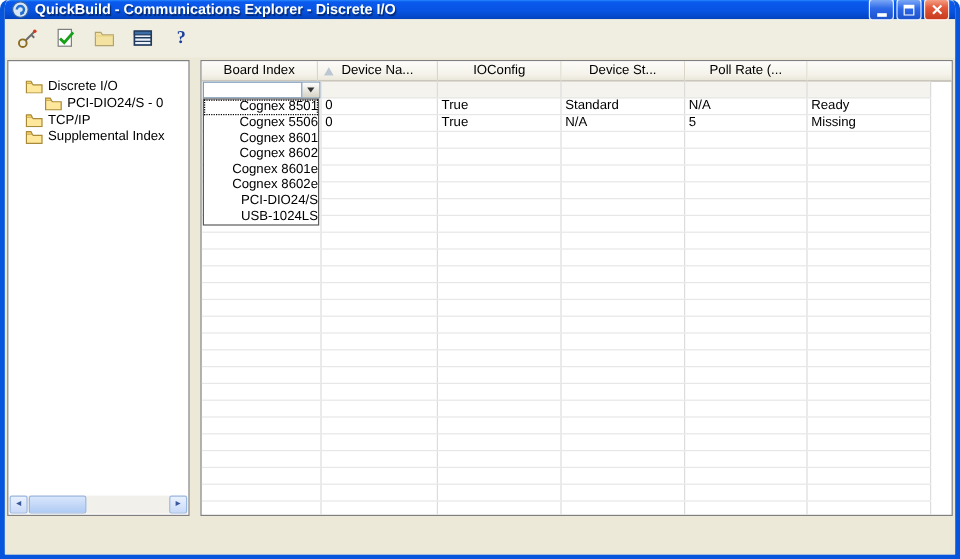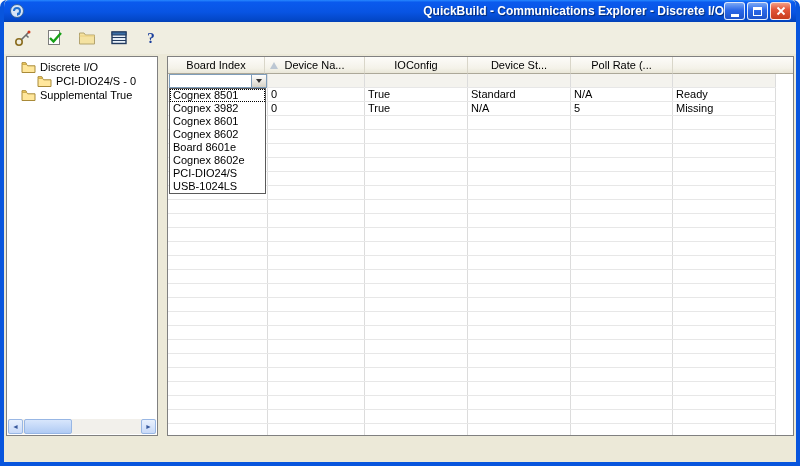--- a/index.html
+++ b/index.html
@@ -3,44 +3,44 @@
 <meta charset="utf-8">
 <style>
   * { box-sizing: border-box; margin: 0; padding: 0; }
   html,body { width: 800px; height: 466px; font-family: "Liberation Sans", sans-serif; font-size: 11px; color:#000; background:#fff; }
 
   .window { width:800px; height:466px; position:relative; overflow:hidden;
     border-left:4px solid #0855DD; border-right:4px solid #0855DD; border-bottom:4px solid #0855DD;
     border-radius:7px 7px 0 0; background:#ECE9D8; }
 
   
-  .titlebar { height:22px; display:flex; align-items:center; padding:0 5px;
+  .titlebar { height:16px; display:flex; align-items:center; padding:0 5px;
     background: linear-gradient(180deg,#2788FF 0%,#0A5AEE 10%,#0854E3 55%,#0347C8 90%,#0340B4 100%);
-    border-radius:5px 5px 0 0;text-align:right; }
+    border-radius:5px 5px 0 0; }
   .app-icon { width:16px; height:16px; display:inline-flex; }
   .title-text { color:#fff; font-weight:bold; font-size:12px; margin-left:4px; flex:1;
     white-space:nowrap; overflow:hidden; text-shadow:1px 1px 1px rgba(0,0,0,.5); }
   .win-buttons { display:flex; gap:2px; }
   .winbtn { width:21px; height:18px; border:1px solid rgba(255,255,255,.85); border-radius:3px;
     display:flex; align-items:center; justify-content:center; }
   .winbtn.min, .winbtn.max { background:linear-gradient(180deg,#7AA7F5 0%,#2C68E8 45%,#1D53CC 100%); }
   .winbtn.close { background:linear-gradient(180deg,#F49E85 0%,#E3573B 40%,#C83C1D 100%); }
   .glyph-min { width:8px; height:3px; background:#fff; margin-top:9px; }
   .glyph-max { width:9px; height:9px; border:1px solid #fff; border-top-width:3px; }
 
   
   .toolbar { height:32px; display:flex; align-items:center; gap:8px; padding:0 7px; background:#F0EEE1; }
   .tbtn { width:24px; height:24px; display:flex; align-items:center; justify-content:center; border:1px solid transparent; }
   .help-glyph { font-weight:bold; font-size:15px; color:#1A3E9C; font-family:"Liberation Serif",serif; }
 
   
   .main { height:384px; display:flex; padding:2px; gap:3px; }
 
   .tree-panel { width:152px; background:#fff; border:1px solid #808080; position:relative; overflow:hidden; }
-  .tree { padding-top:3px; }
+  .tree { padding-top:14px; }
   .tree-item { height:14px; display:flex; align-items:center; gap:4px; white-space:nowrap; cursor:default; }
   .folder-svg { flex:0 0 auto; }
 
   .hscrollbar { position:absolute; left:1px; right:1px; bottom:1px; height:15px; display:flex; background:#F2F0EB; }
   .sb-btn { width:15px; height:15px; background:linear-gradient(180deg,#E9F1FE,#C9DAF8);
     border:1px solid #99B7E4; border-radius:2px; color:#39599C; font-size:7px;
     display:flex; align-items:center; justify-content:center; }
   .sb-track { flex:1; position:relative; margin:0 1px; }
   .sb-thumb { position:absolute; left:0; top:0; width:48px; height:15px;
     background:linear-gradient(180deg,#D8E6FC,#B0CBF4); border:1px solid #97B6E4; border-radius:2px; }
@@ -65,21 +65,21 @@
   .combo { position:absolute; left:1px; top:17px; width:98px; height:14px; background:#fff;
     border:1px solid #7F9DB9; display:flex; z-index:4; }
   .combo-text { flex:1; line-height:12px; padding-left:2px; overflow:hidden; }
   .combo-btn { width:15px; background:linear-gradient(180deg,#FEFEFE,#D6D2C6); border-left:1px solid #7F9DB9;
     display:flex; align-items:center; justify-content:center; }
   .combo-btn::after { content:""; border-left:3px solid transparent; border-right:3px solid transparent;
     border-top:4px solid #333; }
 
   .dropdown { position:absolute; left:1px; top:31px; width:97px; background:#fff;
     border:1px solid #5A5A5A; z-index:5; }
-  .dd-item { height:13px; line-height:13px; padding-left:3px; white-space:nowrap; overflow:hidden; cursor:default; }
+  .dd-item { height:13px; line-height:13px; padding-left:3px; white-space:nowrap; overflow:hidden; cursor:default;text-align:right; }
   .dd-item.focused { outline:1px dotted #000; outline-offset:-1px; }
 
   .statusbar { height:24px; background:#ECE9D8; }
 </style>
 </head>
 <body>
 
 <div class="window">
 
   <div class="titlebar">
@@ -154,21 +154,28 @@
               <path d="M1 3.5 h4.5 l1.2 1.3 H14 v6.7 H1 z" fill="#FFE79C" stroke="#A98A38"></path>
               <path d="M1 3.5 v-1.8 h3.8 l1 1.8" fill="#F7D163" stroke="#A98A38"></path>
             </svg>
             <span class="tree-label">PCI-DIO24/S - 0</span>
           </div>
           <div class="tree-item" style="padding-left: 14px;">
             <svg class="folder-svg" width="15" height="12" viewBox="0 0 15 12">
               <path d="M1 3.5 h4.5 l1.2 1.3 H14 v6.7 H1 z" fill="#FFE79C" stroke="#A98A38"></path>
               <path d="M1 3.5 v-1.8 h3.8 l1 1.8" fill="#F7D163" stroke="#A98A38"></path>
             </svg>
-            <span class="tree-label">Supplemental True</span>
+            <span class="tree-label">TCP/IP</span>
+          </div>
+          <div class="tree-item" style="padding-left: 14px;">
+            <svg class="folder-svg" width="15" height="12" viewBox="0 0 15 12">
+              <path d="M1 3.5 h4.5 l1.2 1.3 H14 v6.7 H1 z" fill="#FFE79C" stroke="#A98A38"></path>
+              <path d="M1 3.5 v-1.8 h3.8 l1 1.8" fill="#F7D163" stroke="#A98A38"></path>
+            </svg>
+            <span class="tree-label">Supplemental Index</span>
           </div>
         </div>
       <div class="hscrollbar">
         <span class="sb-btn">◄</span>
         <span class="sb-track">
           <span class="sb-thumb"></span>
         </span>
         <span class="sb-btn">►</span>
       </div>
     </div>
@@ -405,24 +412,24 @@
             <div class="gcell" style="width: 103px;"></div>
           </div>
         </div>
 
       <div class="combo">
         <span class="combo-text"></span>
         <span class="combo-btn"></span>
       </div>
       <div class="dropdown">
           <div class="dd-item focused">Cognex 8501</div>
-          <div class="dd-item">Cognex 3982</div>
+          <div class="dd-item">Cognex 5506</div>
           <div class="dd-item">Cognex 8601</div>
           <div class="dd-item">Cognex 8602</div>
-          <div class="dd-item">Board 8601e</div>
+          <div class="dd-item">Cognex 8601e</div>
           <div class="dd-item">Cognex 8602e</div>
           <div class="dd-item">PCI-DIO24/S</div>
           <div class="dd-item">USB-1024LS</div>
         </div>
     </div>
 
   </div>
 
   <div class="statusbar"></div>
 </div>

